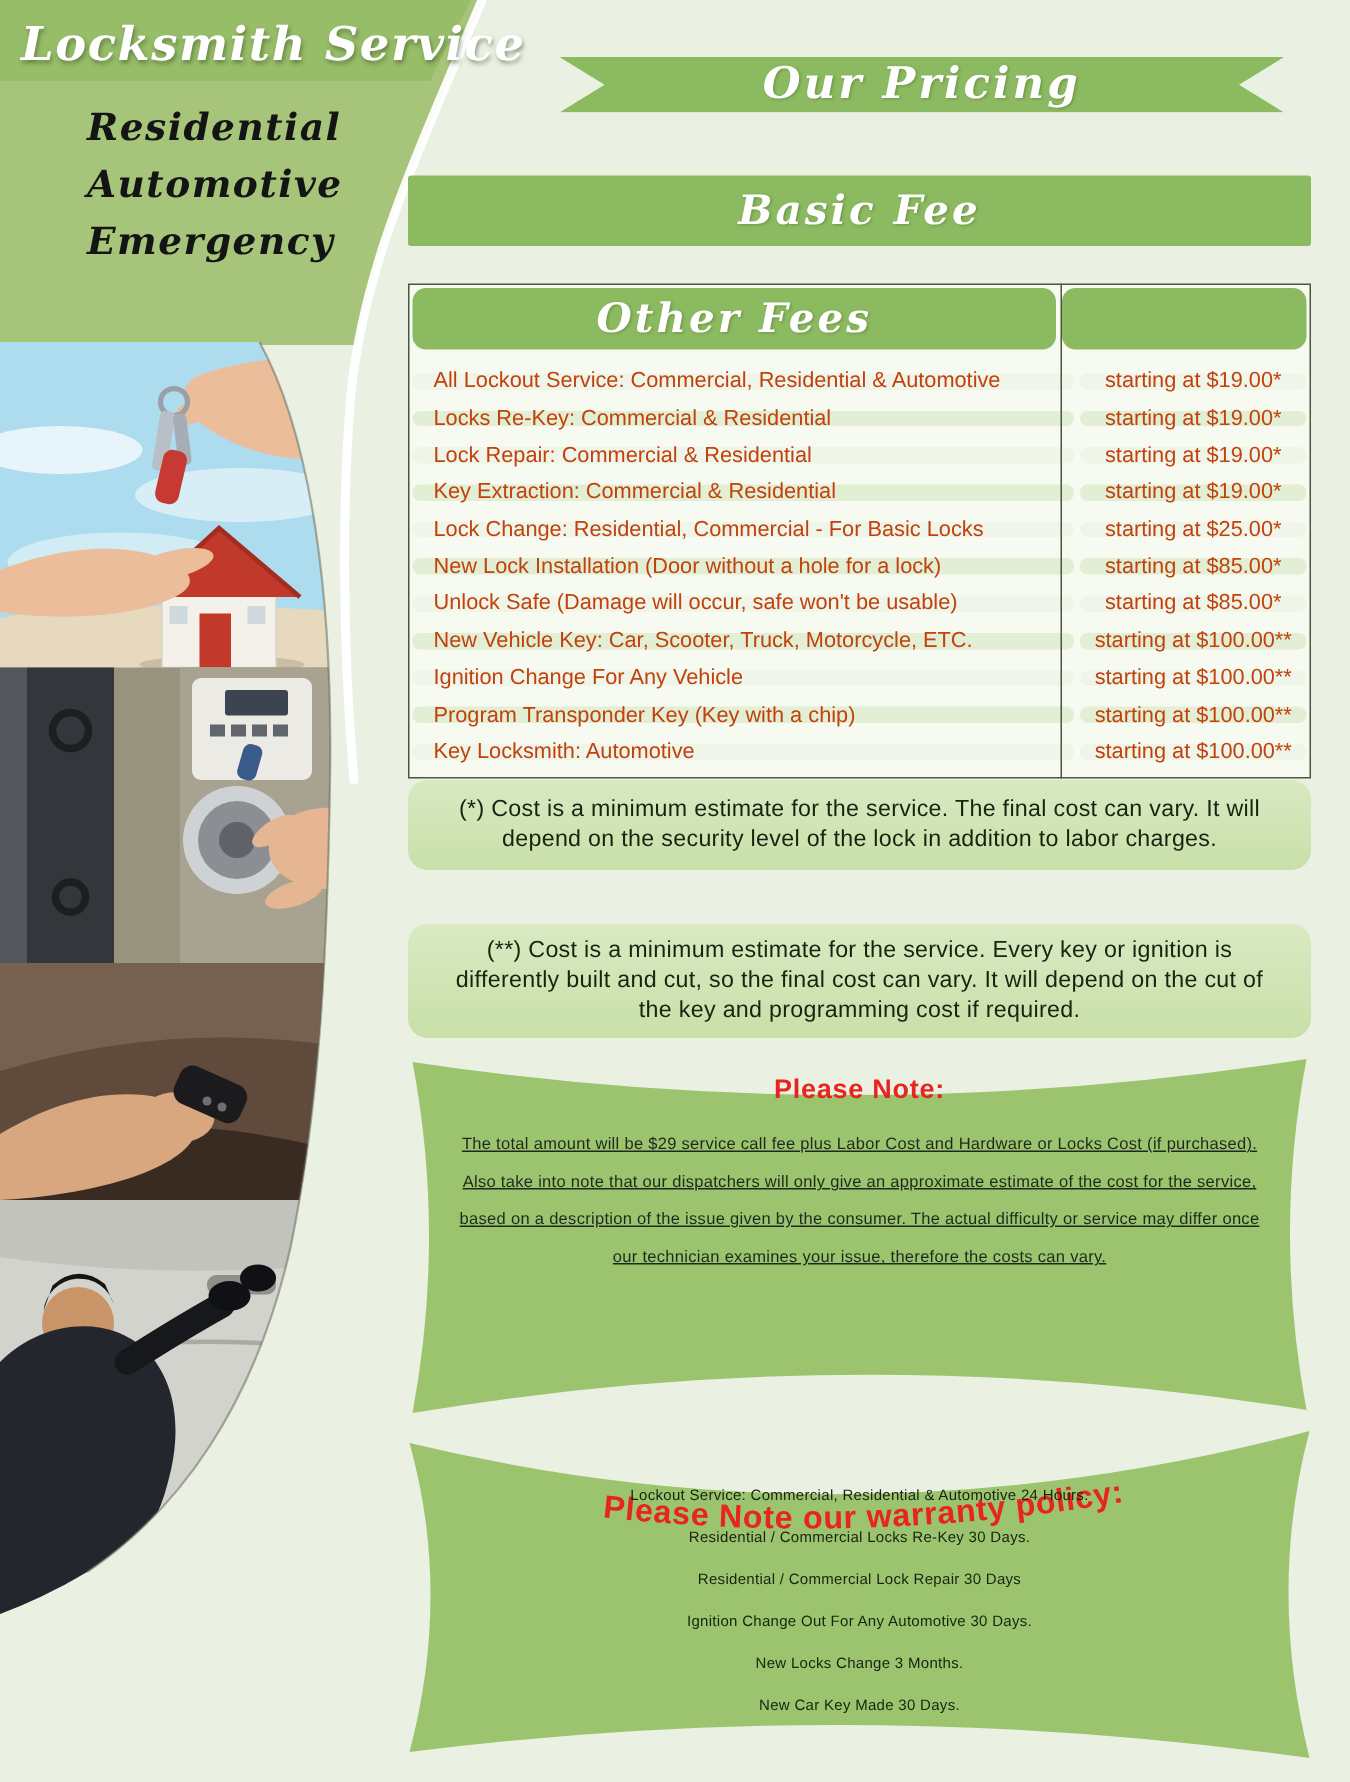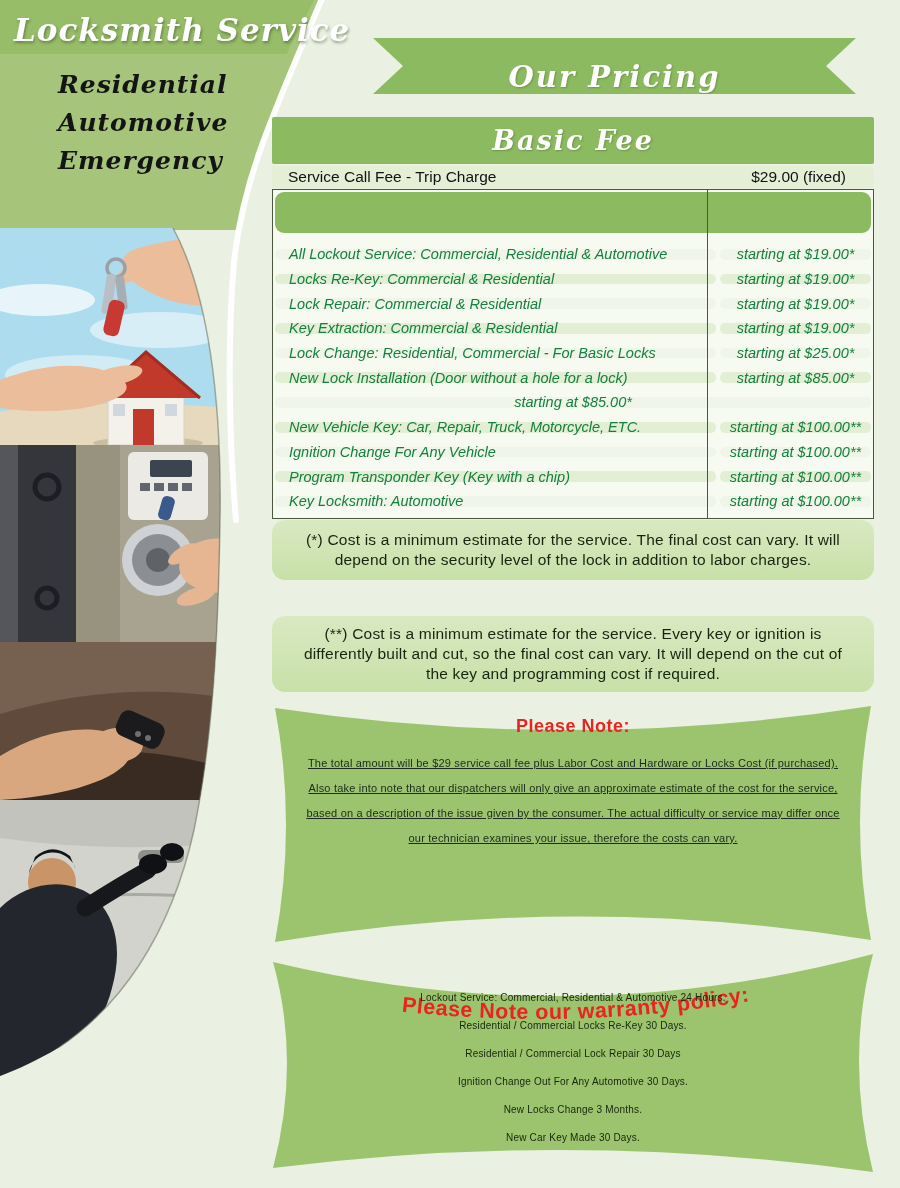--- a/index.html
+++ b/index.html
@@ -23,24 +23,24 @@
   .service-list{left:58px;top:66px;width:220px;}
   .service-item{
     font-family:"DejaVu Serif",serif;font-style:italic;font-weight:bold;
     font-size:25px;line-height:38px;color:#141414;letter-spacing:1px;
   }
 
   
   #content{left:272px;top:0;width:602px;height:1188px;}
 
   .ribbon{
-    left:101px;top:38px;width:483px;height:56px;
+    left:101px;top:38px;width:483px;height:37px;
     background:#8cba60;
     clip-path:polygon(0 0,100% 0,calc(100% - 30px) 50%,100% 100%,0 100%,30px 50%);
-    display:flex;align-items:flex-end;justify-content:center;
+    display:flex;align-items:flex-start;justify-content:center;
   }
   .display-font{
     font-family:"DejaVu Serif",serif;font-style:italic;font-weight:bold;
     color:#ffffff;text-shadow:1px 1px 2px rgba(60,80,30,.35);
   }
   .ribbon .display-font{font-size:29px;letter-spacing:2px;}
 
   .basic-header{
     left:0;top:117px;width:602px;height:47px;border-radius:2px;
     background:#8cba60;display:flex;align-items:center;justify-content:center;
@@ -62,21 +62,21 @@
   }
   .fees-header{display:flex;height:45px;}
   .fees-header .cell{margin:2px;border-radius:9px;background:#8cba60;
     display:flex;align-items:center;justify-content:center;}
   .fees-header .cell.left{width:429px;}
   .fees-header .cell.right{flex:1;}
   .fees-header .display-font{font-size:27px;letter-spacing:2px;}
   .fee-row{display:flex;height:24.7px;margin:0 2px;}
   .fee-row .svc,.fee-row .prc{
     border-radius:5px;margin-top:14px;display:flex;align-items:center;
-    font-size:14.5px;color:#15803d;background:#eff5e8;font-style:italic;
+    font-size:14.5px;color:#c2410c;background:#eff5e8;
   }
   .fee-row .svc{width:427px;padding-left:14px;margin-right:4px;}
   .fee-row .prc{flex:1;justify-content:center;}
   .fee-row:nth-of-type(even) .svc,.fee-row:nth-of-type(even) .prc{background:#e2efd4;}
   .col-divider{
     left:435px;top:189px;width:1px;height:330px;background:#49573f;
   }
 
   .note-box{
     left:0;top:520px;width:602px;height:60px;border-radius:13px;
@@ -212,27 +212,26 @@
 <div id="content" class="abs">
 
   <div class="abs ribbon">
     <span class="display-font">Our Pricing</span>
   </div>
 
   <div class="abs basic-header">
     <span class="display-font">Basic Fee</span>
   </div>
 
-  <div class="abs basic-row">
-    <span class="lbl">Service Call Fee - Trip Charge</span>
-    <span class="val">$29.00 (fixed)</span>
-  </div>
 
   <div class="abs fees-table">
     <div class="fees-header">
+      <div class="cell left">
+        <span class="display-font">Other Fees</span>
+      </div>
       <div class="cell right"></div>
     </div>
     <div>
 
         <div class="fee-row">
           <div class="svc">All Lockout Service: Commercial, Residential &amp; Automotive</div>
           <div class="prc">starting at $19.00*</div>
         </div>
 
         <div class="fee-row">
@@ -254,25 +253,26 @@
           <div class="svc">Lock Change: Residential, Commercial - For Basic Locks</div>
           <div class="prc">starting at $25.00*</div>
         </div>
 
         <div class="fee-row">
           <div class="svc">New Lock Installation (Door without a hole for a lock)</div>
           <div class="prc">starting at $85.00*</div>
         </div>
 
         <div class="fee-row">
+          <div class="svc">Unlock Safe (Damage will occur, safe won't be usable)</div>
           <div class="prc">starting at $85.00*</div>
         </div>
 
         <div class="fee-row">
-          <div class="svc">New Vehicle Key: Car, Repair, Truck, Motorcycle, ETC.</div>
+          <div class="svc">New Vehicle Key: Car, Scooter, Truck, Motorcycle, ETC.</div>
           <div class="prc">starting at $100.00**</div>
         </div>
 
         <div class="fee-row">
           <div class="svc">Ignition Change For Any Vehicle</div>
           <div class="prc">starting at $100.00**</div>
         </div>
 
         <div class="fee-row">
           <div class="svc">Program Transponder Key (Key with a chip)</div>

